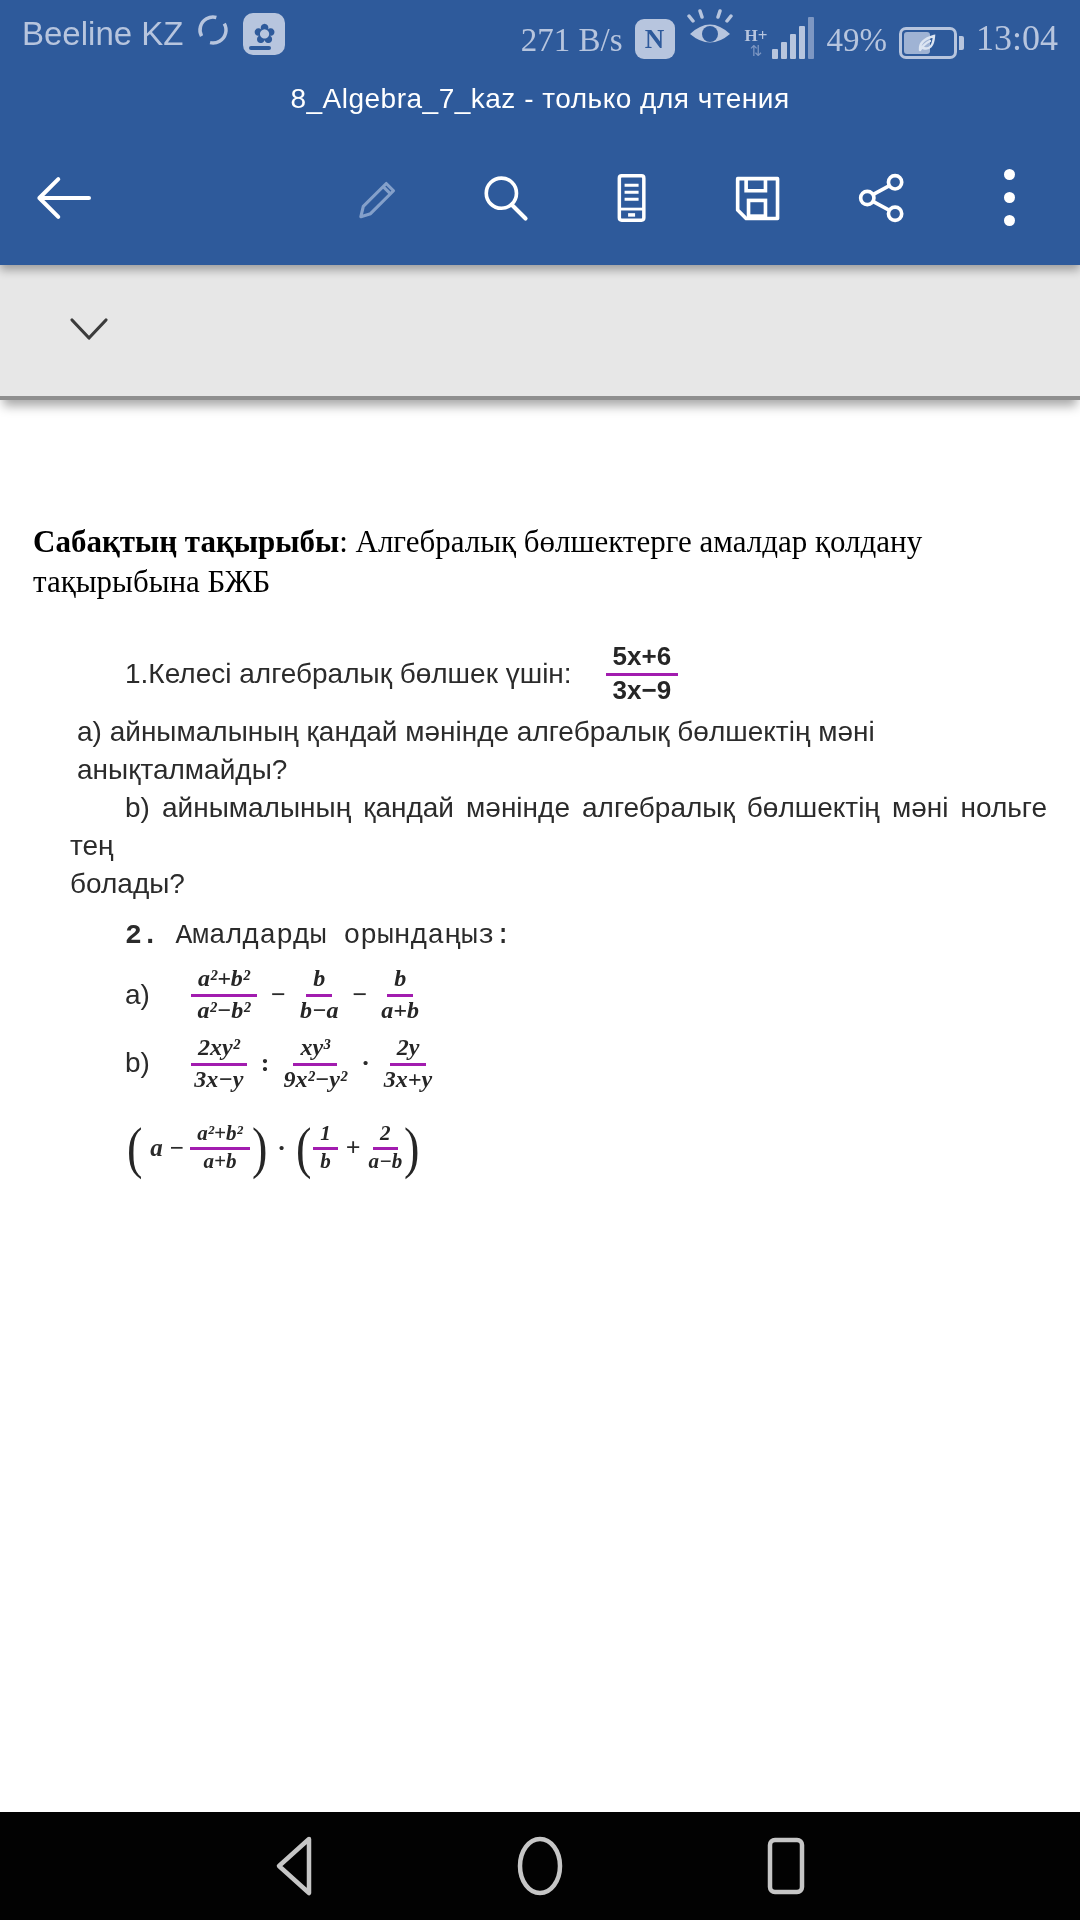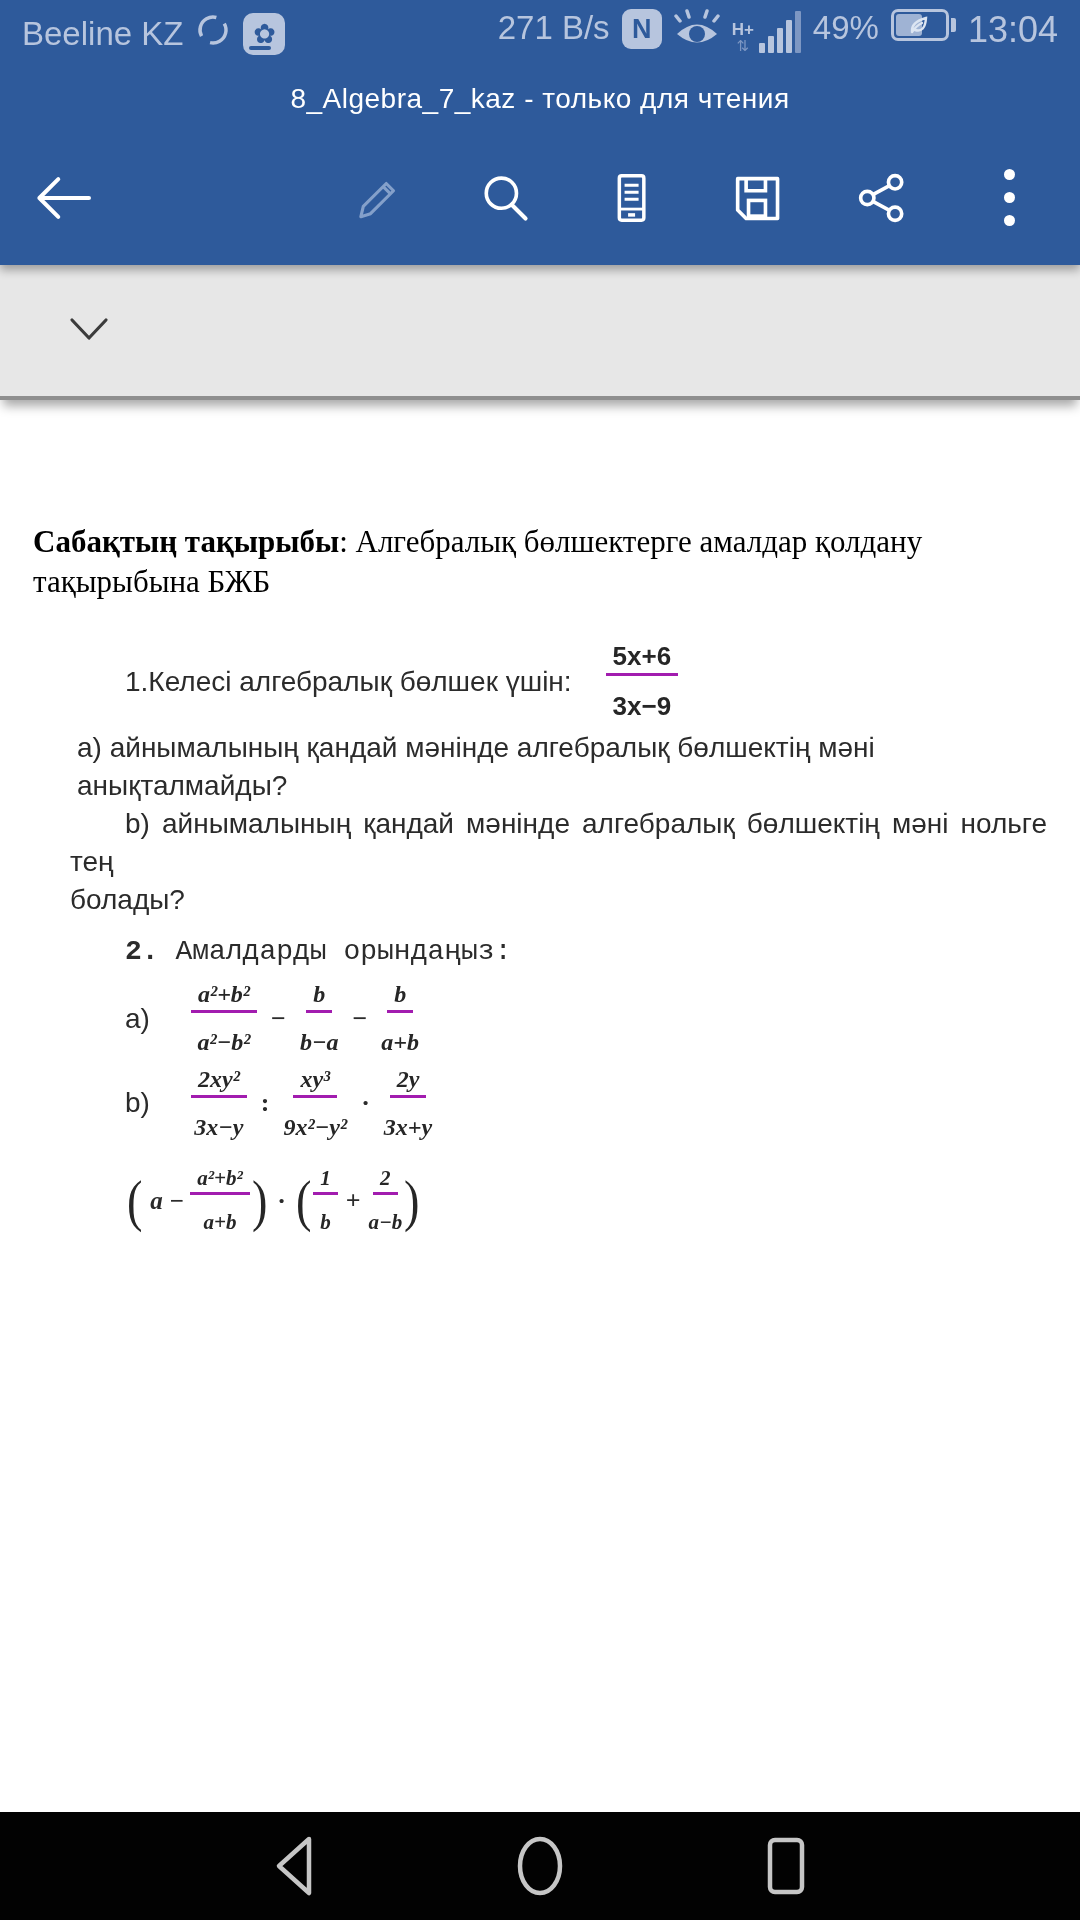--- a/index.html
+++ b/index.html
@@ -6,21 +6,21 @@
   html,body { width:1080px; height:1920px; overflow:hidden; background:#000; }
   body { font-family:"Liberation Sans", sans-serif; }
   .screen { position:relative; width:1080px; height:1920px; background:#a16207; display:flex; flex-direction:column; }
 
   
   .status-bar {
     height:68px; background:#2e5a9b; color:#b7c5de;
     display:flex; align-items:center; padding:0 22px; gap:12px;
     font-size:33px; position:relative; z-index:5;
   }
-  .sb-right { margin-left:auto; display:flex; align-items:flex-start; gap:12px; }
+  .sb-right { margin-left:auto; display:flex; align-items:flex-end; gap:12px;font-family:Liberation Serif, serif; }
   .chip { width:42px; height:42px; border-radius:10px; background:#b7c5de; display:flex; align-items:center; justify-content:center; position:relative; }
   .chip .flower { color:#2e5a9b; font-size:27px; line-height:1; }
   .chip .spine { position:absolute; bottom:5px; left:6px; width:22px; height:4px; background:#2e5a9b; border-radius:2px; }
   .nfc-chip { width:40px; height:40px; border-radius:9px; background:#b7c5de; color:#2e5a9b; font-weight:bold; font-size:27px; display:flex; align-items:center; justify-content:center; }
   .signal-wrap { display:flex; align-items:flex-end; gap:2px; height:44px; }
   .sig-meta { display:flex; flex-direction:column; align-items:center; margin-right:3px; }
   .sig-meta .ht { font-size:17px; line-height:17px; font-weight:bold; color:#b7c5de; }
   .sig-meta .arr { font-size:15px; line-height:15px; color:#7d97c3; }
   .bars { display:flex; align-items:flex-end; gap:3px; }
   .bar { width:6px; background:#b7c5de; border-radius:1px; }
@@ -58,21 +58,21 @@
 
   .p-line { font-size:28px; line-height:38px; }
   .p1-row { display:flex; align-items:center; margin-top:40px; margin-left:92px; }
   .p1-row .gap { width:34px; }
   .bold-num { font-weight:bold; }
 
   .frac { display:inline-flex; flex-direction:column; align-items:center;
           font-family:"Liberation Serif", serif; font-style:italic; font-weight:600;
           font-size:24px; line-height:1.12; color:#262626; }
   .frac .num { padding:0 7px 2px; border-bottom:3px solid #a21caf; }
-  .frac .den { padding-top:16px; }
+  .frac .den { padding-top:0; }
   .frac.sans { font-family:"Liberation Sans", sans-serif; font-style:normal; font-weight:600; font-size:26px; }
 
   .item-a { margin-left:44px; margin-top:8px; }
   .item-b1 { margin-left:37px; text-indent:55px; text-align:justify; text-align-last:justify; margin-top:0; }
   .item-b2 { margin-left:37px; }
 
   .p2-head { margin-top:14px; margin-left:92px;font-family:Liberation Mono, monospace; }
   .math-row { display:flex; align-items:center; margin-left:92px; margin-top:10px; }
   .math-label { width:66px; font-size:28px; flex:none; }
   .op { margin:0 14px; font-family:"Liberation Serif", serif; font-weight:600; font-size:26px; }

